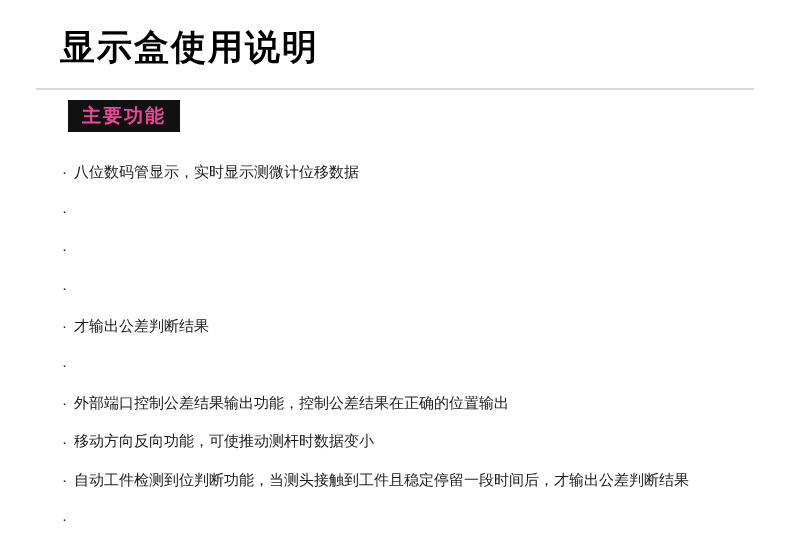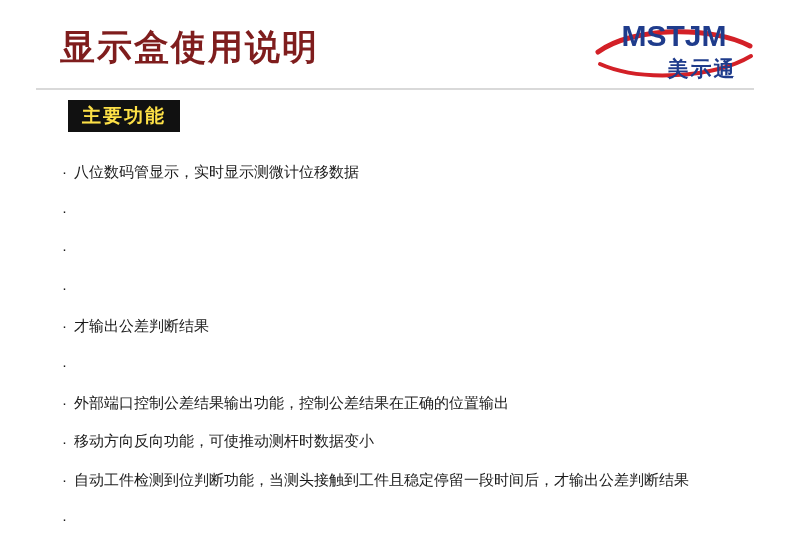--- a/index.html
+++ b/index.html
@@ -28,21 +28,21 @@
     height: 92px;
     box-sizing: border-box;
   }
   .page-title {
     position: absolute;
     left: 60px;
     top: 24px;
     font-size: 35px;
     font-weight: bold;
     letter-spacing: 2px;
-    color: #7f1d1d;
+    color: #000000;
     white-space: nowrap;
   }
   .header-rule {
     position: absolute;
     left: 36px;
     right: 36px;
     top: 88px;
     height: 2px;
     background: #d9d9d9;
   }
@@ -58,21 +58,21 @@
   .logo svg {
     display: block;
   }
 
   
   .section-badge {
     position: absolute;
     left: 68px;
     top: 100px;
     background: #111111;
-    color: #fde047;
+    color: #ec4899;
     font-size: 19px;
     font-weight: bold;
     letter-spacing: 2px;
     padding: 6px 14px 7px 14px;
     line-height: 1;
   }
 
   
   .feature-list {
     position: absolute;
@@ -105,31 +105,20 @@
   }
 </style>
 </head>
 <body>
 
 <div class="page">
 
   <div class="header">
     <div class="page-title">显示盒使用说明</div>
 
-    <div class="logo">
-      <svg width="160" height="72" viewBox="0 0 160 72" xmlns="http://www.w3.org/2000/svg">
-
-        <path d="M4 40 C 40 14, 118 14, 156 34" stroke="#d32027" stroke-width="5" fill="none" stroke-linecap="round"></path>
-        <path d="M6 52 C 46 70, 120 66, 157 44" stroke="#d32027" stroke-width="4" fill="none" stroke-linecap="round"></path>
-
-        <text x="80" y="34" font-family="Liberation Sans, sans-serif" font-size="30" font-weight="bold" fill="#1f3c8c" text-anchor="middle" letter-spacing="0">MSTJM</text>
-
-        <text x="108" y="64" font-family="Liberation Sans, sans-serif" font-size="21" font-weight="bold" fill="#1f3c8c" text-anchor="middle" letter-spacing="2">美示通</text>
-      </svg>
-    </div>
 
     <div class="header-rule"></div>
   </div>
 
   <div class="section-badge">主要功能</div>
 
   <ul class="feature-list">
     <li class="feature-item">
       <span class="bullet">·</span>
       <span>八位数码管显示，实时显示测微计位移数据</span>

